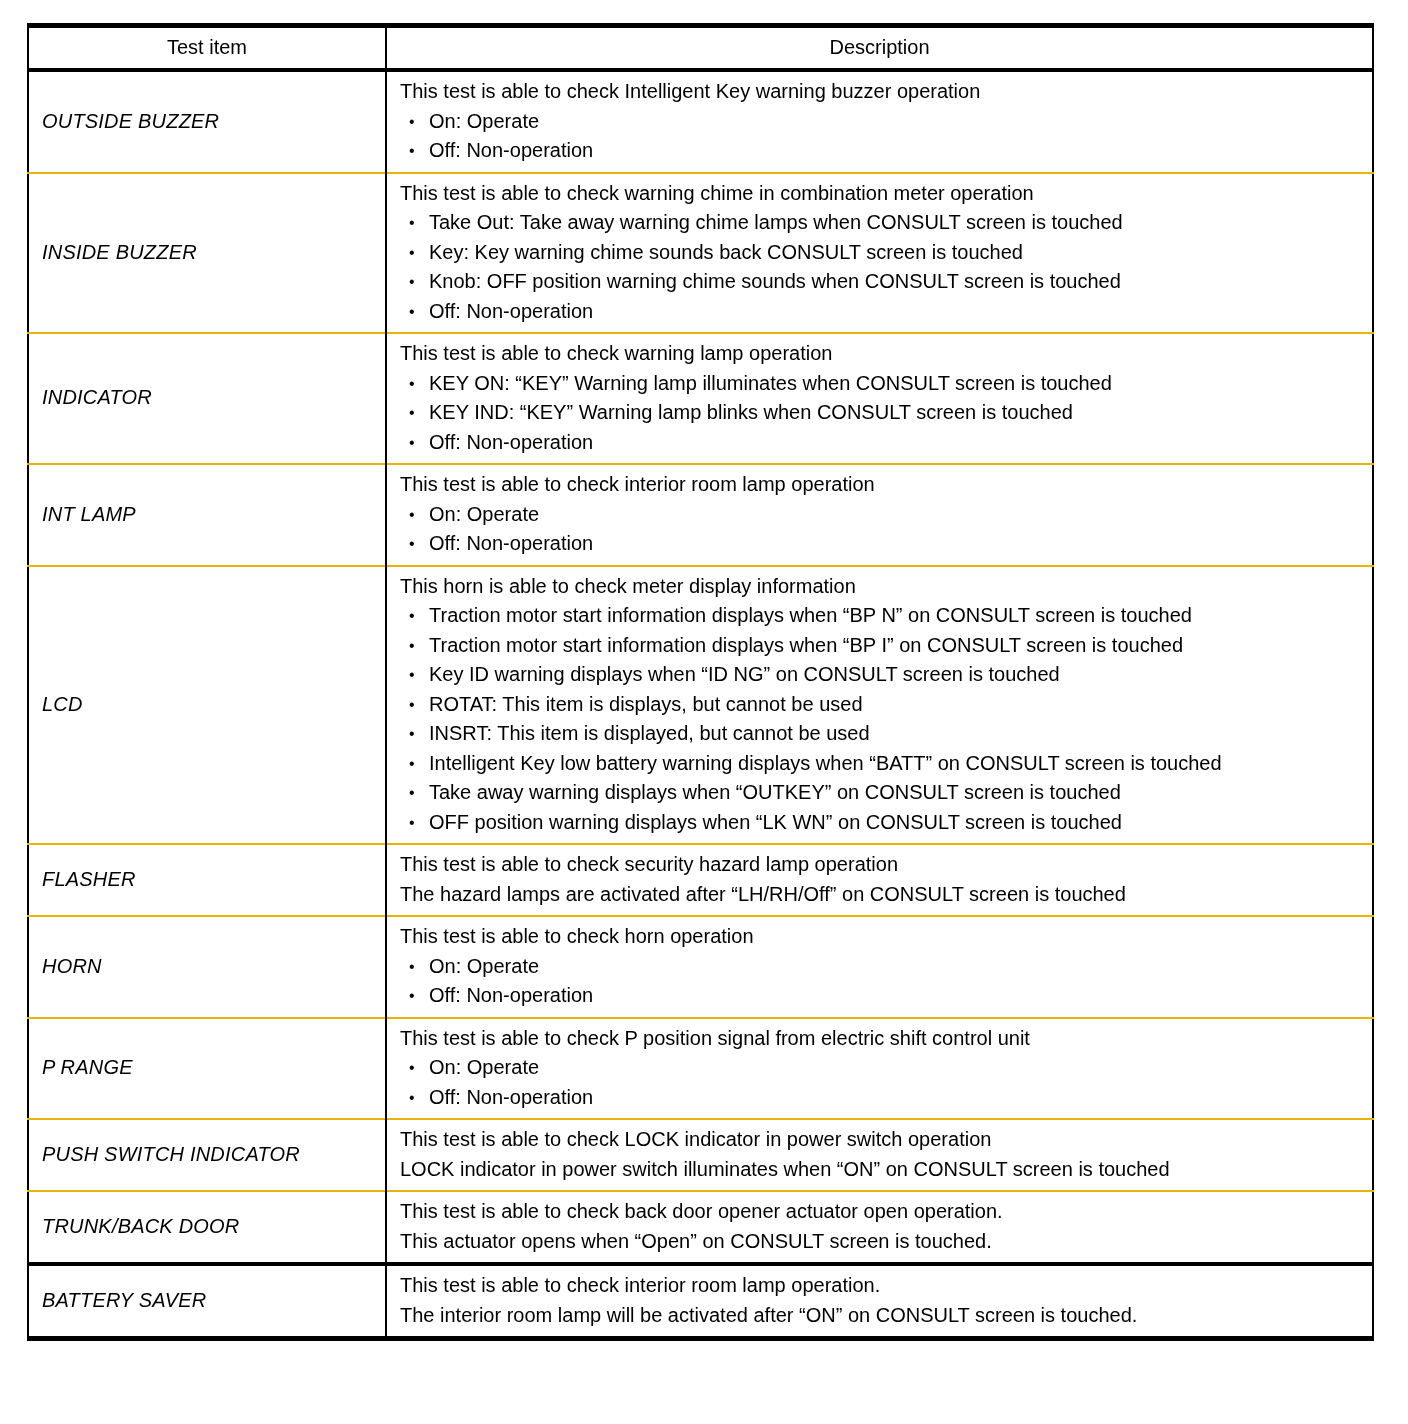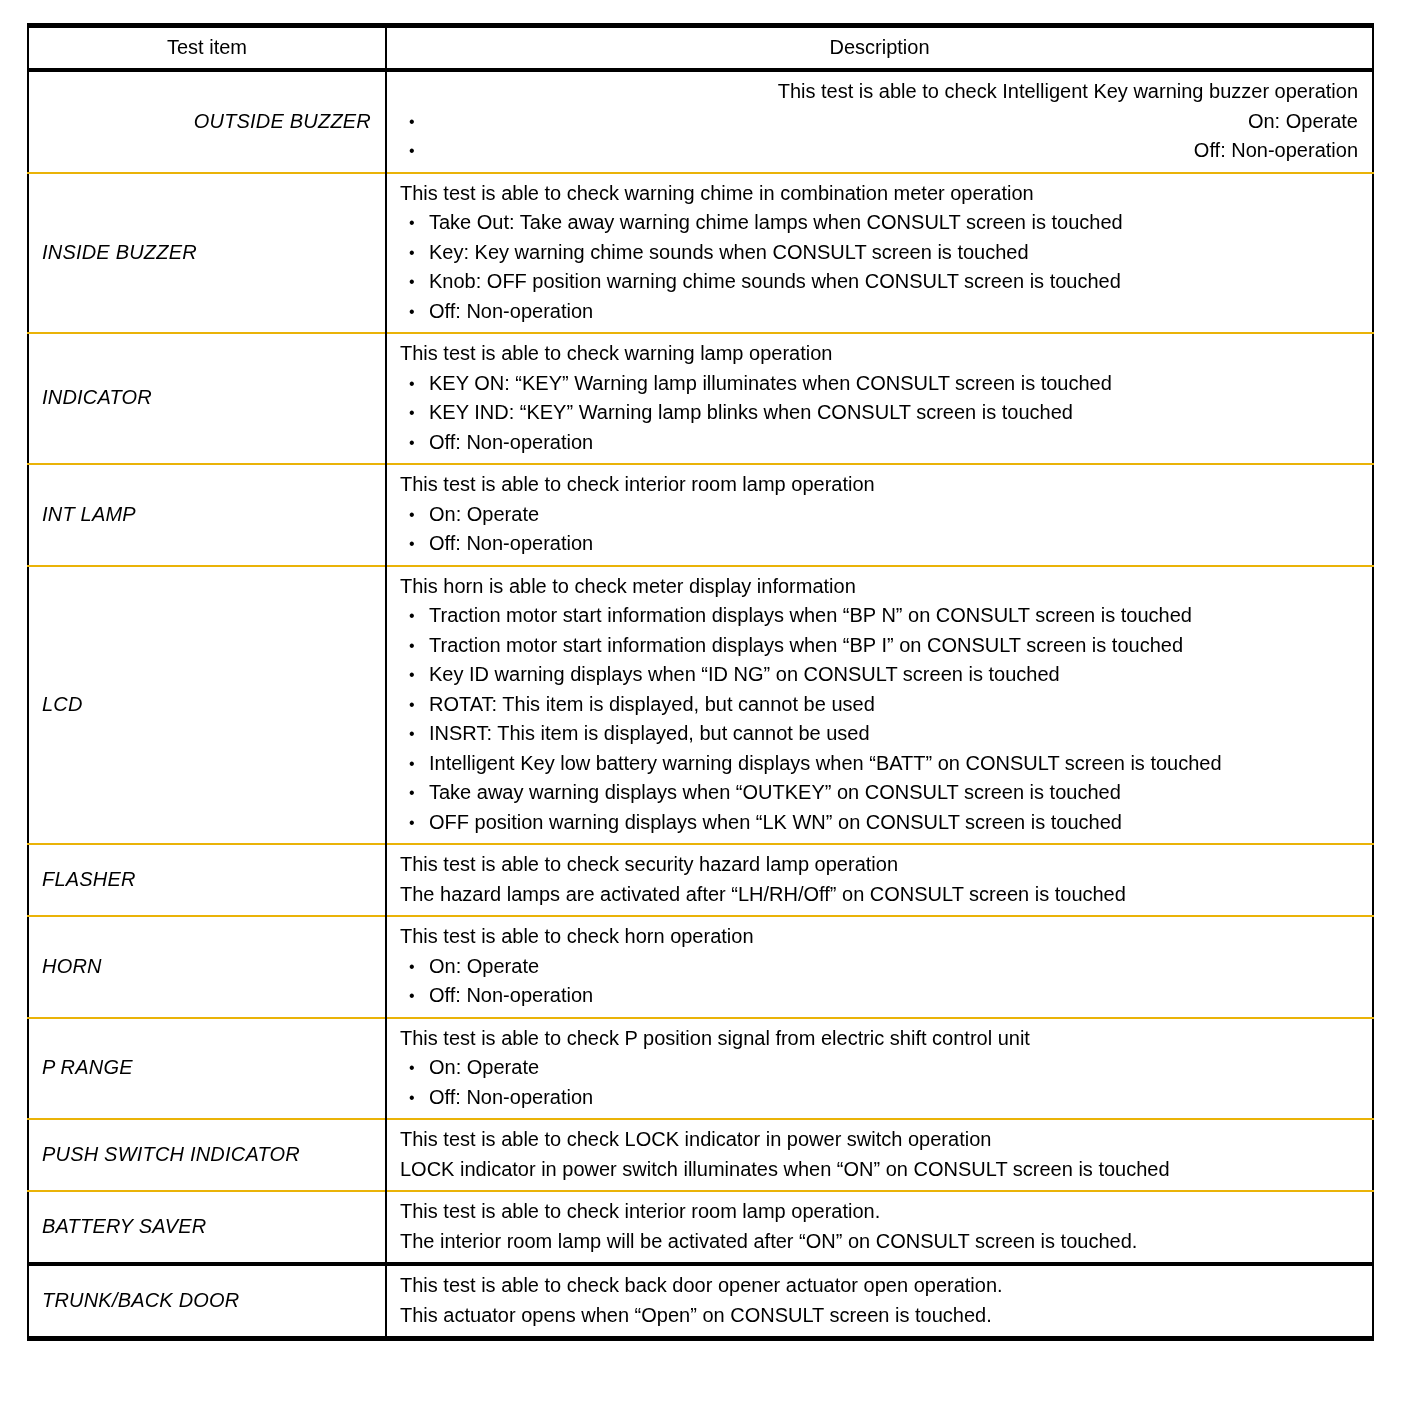--- a/index.html
+++ b/index.html
@@ -45,21 +45,21 @@
   }
   thead th:first-child,
   tbody td:first-child {
     border-right: 2px solid #000;
   }
   tbody td {
     border-top: 2px solid #eab308;
     vertical-align: middle;
     padding: 5px 14px 6px 13px;
   }
-  tbody tr:first-child td { border-top: none; text-align: right; }
+  tbody tr:first-child td { border-top: none; }
   
   tbody tr:last-child td { border-top: 4px solid #000; }
   td.item-cell {
     white-space: nowrap;
     letter-spacing: 0.2px;
     font-style: italic;
   }
   td.desc-cell .line {
     position: relative;
   }
@@ -97,21 +97,21 @@
             <div class="line bullet">On: Operate</div>
             <div class="line bullet">Off: Non-operation</div>
           </td>
   </tr>
 
   <tr>
     <td class="item-cell">INSIDE BUZZER</td>
     <td class="desc-cell">
             <div class="line">This test is able to check warning chime in combination meter operation</div>
             <div class="line bullet">Take Out: Take away warning chime lamps when CONSULT screen is touched</div>
-            <div class="line bullet">Key: Key warning chime sounds when CONSULT screen is touched</div>
+            <div class="line bullet">Key: Key warning chime sounds back CONSULT screen is touched</div>
             <div class="line bullet">Knob: OFF position warning chime sounds when CONSULT screen is touched</div>
             <div class="line bullet">Off: Non-operation</div>
           </td>
   </tr>
 
   <tr>
     <td class="item-cell">INDICATOR</td>
     <td class="desc-cell">
             <div class="line">This test is able to check warning lamp operation</div>
             <div class="line bullet">KEY ON: “KEY” Warning lamp illuminates when CONSULT screen is touched</div>
@@ -129,21 +129,21 @@
           </td>
   </tr>
 
   <tr>
     <td class="item-cell">LCD</td>
     <td class="desc-cell">
             <div class="line">This horn is able to check meter display information</div>
             <div class="line bullet">Traction motor start information displays when “BP N” on CONSULT screen is touched</div>
             <div class="line bullet">Traction motor start information displays when “BP I” on CONSULT screen is touched</div>
             <div class="line bullet">Key ID warning displays when “ID NG” on CONSULT screen is touched</div>
-            <div class="line bullet">ROTAT: This item is displayed, but cannot be used</div>
+            <div class="line bullet">ROTAT: This item is displays, but cannot be used</div>
             <div class="line bullet">INSRT: This item is displayed, but cannot be used</div>
             <div class="line bullet">Intelligent Key low battery warning displays when “BATT” on CONSULT screen is touched</div>
             <div class="line bullet">Take away warning displays when “OUTKEY” on CONSULT screen is touched</div>
             <div class="line bullet">OFF position warning displays when “LK WN” on CONSULT screen is touched</div>
           </td>
   </tr>
 
   <tr>
     <td class="item-cell">FLASHER</td>
     <td class="desc-cell">
@@ -173,29 +173,29 @@
 
   <tr>
     <td class="item-cell">PUSH SWITCH INDICATOR</td>
     <td class="desc-cell">
             <div class="line">This test is able to check LOCK indicator in power switch operation</div>
             <div class="line">LOCK indicator in power switch illuminates when “ON” on CONSULT screen is touched</div>
           </td>
   </tr>
 
   <tr>
+    <td class="item-cell">TRUNK/BACK DOOR</td>
+    <td class="desc-cell">
+            <div class="line">This test is able to check back door opener actuator open operation.</div>
+            <div class="line">This actuator opens when “Open” on CONSULT screen is touched.</div>
+          </td>
+  </tr>
+
+  <tr>
     <td class="item-cell">BATTERY SAVER</td>
     <td class="desc-cell">
             <div class="line">This test is able to check interior room lamp operation.</div>
             <div class="line">The interior room lamp will be activated after “ON” on CONSULT screen is touched.</div>
-          </td>
-  </tr>
-
-  <tr>
-    <td class="item-cell">TRUNK/BACK DOOR</td>
-    <td class="desc-cell">
-            <div class="line">This test is able to check back door opener actuator open operation.</div>
-            <div class="line">This actuator opens when “Open” on CONSULT screen is touched.</div>
           </td>
   </tr>
 </tbody>
   </table>
 </div>
 
 </body></html>

